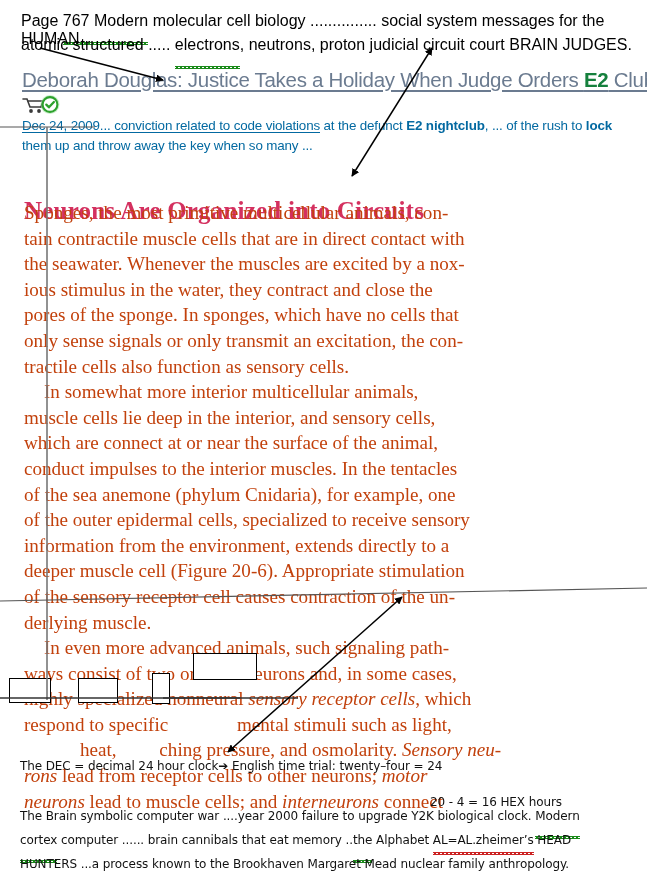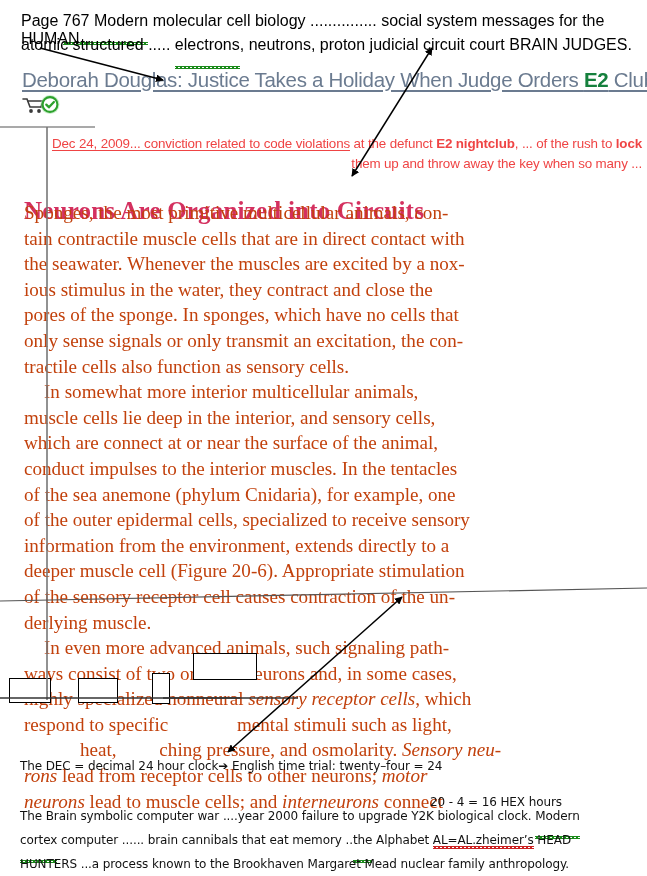--- a/index.html
+++ b/index.html
@@ -46,21 +46,21 @@
       linear-gradient(-45deg, transparent 40%, #1a8a1a 40%, #1a8a1a 60%, transparent 60%);
     padding-bottom: 16px;
   }
   .sq-red {
     background-repeat: repeat-x;
     background-position: 0 100%;
     background-size: 4px 3px;
     background-image:
       linear-gradient(45deg, transparent 40%, #cc2222 40%, #cc2222 60%, transparent 60%),
       linear-gradient(-45deg, transparent 40%, #cc2222 40%, #cc2222 60%, transparent 60%);
-    padding-bottom: 2px;
+    padding-bottom: 8px;
   }
 
   
   #top-note {
     position: absolute;
     left: 21px;
     top: 12px;
     width: 615px;
   }
   #top-note .ln { display: block; height: 24px; }
@@ -91,24 +91,23 @@
   }
   #cart-icon {
     position: absolute;
     left: 0; top: 0;
     width: 46px; height: 20px;
   }
   #serp-snippet {
     font-family: "Liberation Sans", sans-serif;
     font-size: 13.4px;
     line-height: 19.5px;
-    color: #ef4444;
-    margin-top: 19px;
+    color: #0369a1;
+    margin-top: 1px;
     letter-spacing: -0.15px;
-    text-align: right;
   }
   #serp-snippet b { font-weight: bold; }
   .snip-u {
     text-decoration: underline;
     text-underline-offset: 2px;
   }
 
   
   #tb-heading {
     position: absolute;

